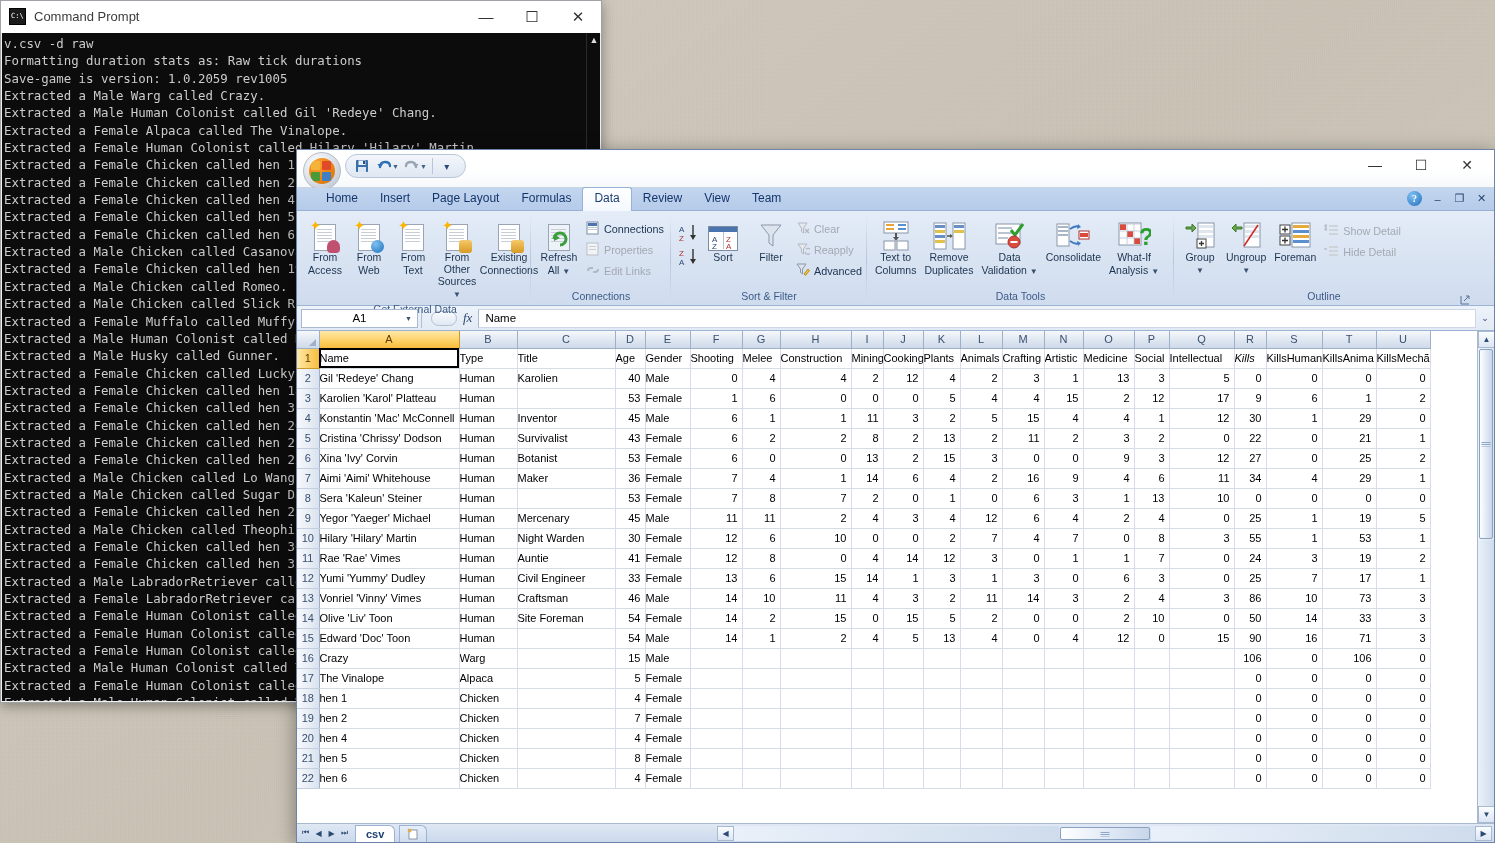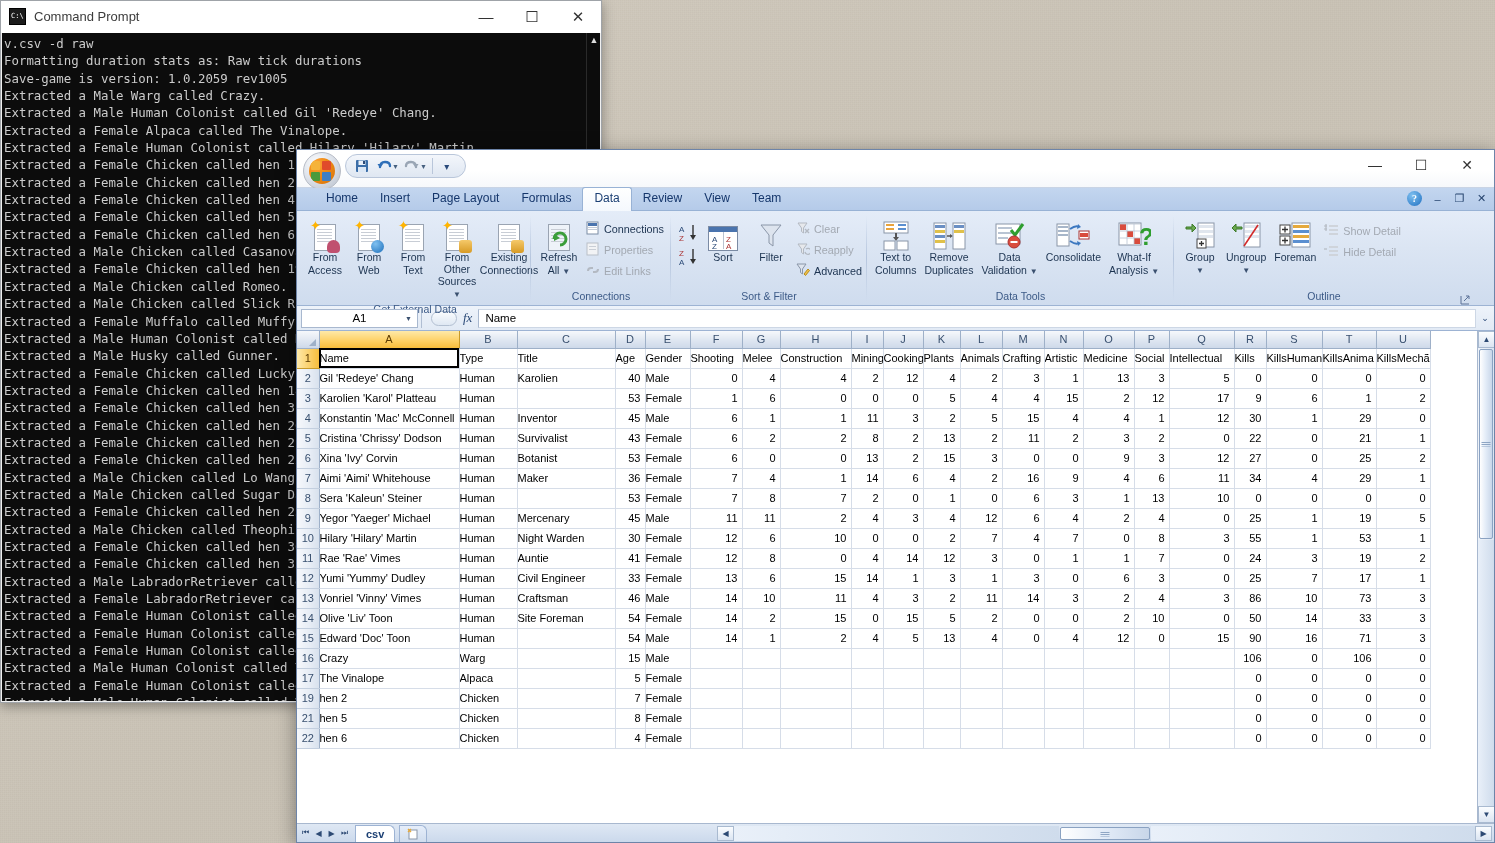--- a/index.html
+++ b/index.html
@@ -850,21 +850,21 @@
               <td class="cell hdrow" style="width: 71px; max-width: 71px;">Construction</td>
               <td class="cell hdrow" style="width: 32px; max-width: 32px;">Mining</td>
               <td class="cell hdrow" style="width: 40px; max-width: 40px;">Cooking</td>
               <td class="cell hdrow" style="width: 37px; max-width: 37px;">Plants</td>
               <td class="cell hdrow" style="width: 42px; max-width: 42px;">Animals</td>
               <td class="cell hdrow" style="width: 42px; max-width: 42px;">Crafting</td>
               <td class="cell hdrow" style="width: 39px; max-width: 39px;">Artistic</td>
               <td class="cell hdrow" style="width: 51px; max-width: 51px;">Medicine</td>
               <td class="cell hdrow" style="width: 35px; max-width: 35px;">Social</td>
               <td class="cell hdrow" style="width: 65px; max-width: 65px;">Intellectual</td>
-              <td class="cell hdrow" style="width: 32px; max-width: 32px;">Kills</td>
+              <td class="cell hdrow" style="width: 32px; max-width: 32px; font-style: italic;">Kills</td>
               <td class="cell hdrow" style="width: 56px; max-width: 56px;">KillsHumanl</td>
               <td class="cell hdrow" style="width: 54px; max-width: 54px;">KillsAnima</td>
               <td class="cell hdrow" style="width: 54px; max-width: 54px;">KillsMechã</td>
             </tr>
             <tr>
               <td class="rowhead">2</td>
               <td class="cell" style="width: 140px; max-width: 140px;">Gil 'Redeye' Chang</td>
               <td class="cell" style="width: 58px; max-width: 58px;">Human</td>
               <td class="cell" style="width: 98px; max-width: 98px;">Karolien</td>
               <td class="cell num" style="width: 30px; max-width: 30px;">40</td>
@@ -1240,20 +1240,44 @@
               <td class="cell" style="width: 39px; max-width: 39px;"></td>
               <td class="cell" style="width: 51px; max-width: 51px;"></td>
               <td class="cell" style="width: 35px; max-width: 35px;"></td>
               <td class="cell" style="width: 65px; max-width: 65px;"></td>
               <td class="cell num" style="width: 32px; max-width: 32px;">0</td>
               <td class="cell num" style="width: 56px; max-width: 56px;">0</td>
               <td class="cell num" style="width: 54px; max-width: 54px;">0</td>
               <td class="cell num" style="width: 54px; max-width: 54px;">0</td>
             </tr>
             <tr>
+              <td class="rowhead">18</td>
+              <td class="cell" style="width: 140px; max-width: 140px;">hen 1</td>
+              <td class="cell" style="width: 58px; max-width: 58px;">Chicken</td>
+              <td class="cell" style="width: 98px; max-width: 98px;"></td>
+              <td class="cell num" style="width: 30px; max-width: 30px;">4</td>
+              <td class="cell" style="width: 45px; max-width: 45px;">Female</td>
+              <td class="cell" style="width: 52px; max-width: 52px;"></td>
+              <td class="cell" style="width: 38px; max-width: 38px;"></td>
+              <td class="cell" style="width: 71px; max-width: 71px;"></td>
+              <td class="cell" style="width: 32px; max-width: 32px;"></td>
+              <td class="cell" style="width: 40px; max-width: 40px;"></td>
+              <td class="cell" style="width: 37px; max-width: 37px;"></td>
+              <td class="cell" style="width: 42px; max-width: 42px;"></td>
+              <td class="cell" style="width: 42px; max-width: 42px;"></td>
+              <td class="cell" style="width: 39px; max-width: 39px;"></td>
+              <td class="cell" style="width: 51px; max-width: 51px;"></td>
+              <td class="cell" style="width: 35px; max-width: 35px;"></td>
+              <td class="cell" style="width: 65px; max-width: 65px;"></td>
+              <td class="cell num" style="width: 32px; max-width: 32px;">0</td>
+              <td class="cell num" style="width: 56px; max-width: 56px;">0</td>
+              <td class="cell num" style="width: 54px; max-width: 54px;">0</td>
+              <td class="cell num" style="width: 54px; max-width: 54px;">0</td>
+            </tr>
+            <tr>
               <td class="rowhead">19</td>
               <td class="cell" style="width: 140px; max-width: 140px; margin-top: 16px;">hen 2</td>
               <td class="cell" style="width: 58px; max-width: 58px;">Chicken</td>
               <td class="cell" style="width: 98px; max-width: 98px;"></td>
               <td class="cell num" style="width: 30px; max-width: 30px;">7</td>
               <td class="cell" style="width: 45px; max-width: 45px;">Female</td>
               <td class="cell" style="width: 52px; max-width: 52px;"></td>
               <td class="cell" style="width: 38px; max-width: 38px;"></td>
               <td class="cell" style="width: 71px; max-width: 71px;"></td>
               <td class="cell" style="width: 32px; max-width: 32px;"></td>
@@ -1264,20 +1288,44 @@
               <td class="cell" style="width: 39px; max-width: 39px;"></td>
               <td class="cell" style="width: 51px; max-width: 51px;"></td>
               <td class="cell" style="width: 35px; max-width: 35px;"></td>
               <td class="cell" style="width: 65px; max-width: 65px;"></td>
               <td class="cell num" style="width: 32px; max-width: 32px;">0</td>
               <td class="cell num" style="width: 56px; max-width: 56px;">0</td>
               <td class="cell num" style="width: 54px; max-width: 54px;">0</td>
               <td class="cell num" style="width: 54px; max-width: 54px;">0</td>
             </tr>
             <tr>
+              <td class="rowhead">20</td>
+              <td class="cell" style="width: 140px; max-width: 140px;">hen 4</td>
+              <td class="cell" style="width: 58px; max-width: 58px;">Chicken</td>
+              <td class="cell" style="width: 98px; max-width: 98px;"></td>
+              <td class="cell num" style="width: 30px; max-width: 30px;">4</td>
+              <td class="cell" style="width: 45px; max-width: 45px;">Female</td>
+              <td class="cell" style="width: 52px; max-width: 52px;"></td>
+              <td class="cell" style="width: 38px; max-width: 38px;"></td>
+              <td class="cell" style="width: 71px; max-width: 71px;"></td>
+              <td class="cell" style="width: 32px; max-width: 32px;"></td>
+              <td class="cell" style="width: 40px; max-width: 40px;"></td>
+              <td class="cell" style="width: 37px; max-width: 37px;"></td>
+              <td class="cell" style="width: 42px; max-width: 42px;"></td>
+              <td class="cell" style="width: 42px; max-width: 42px;"></td>
+              <td class="cell" style="width: 39px; max-width: 39px;"></td>
+              <td class="cell" style="width: 51px; max-width: 51px;"></td>
+              <td class="cell" style="width: 35px; max-width: 35px;"></td>
+              <td class="cell" style="width: 65px; max-width: 65px;"></td>
+              <td class="cell num" style="width: 32px; max-width: 32px;">0</td>
+              <td class="cell num" style="width: 56px; max-width: 56px;">0</td>
+              <td class="cell num" style="width: 54px; max-width: 54px;">0</td>
+              <td class="cell num" style="width: 54px; max-width: 54px;">0</td>
+            </tr>
+            <tr>
               <td class="rowhead">21</td>
               <td class="cell" style="width: 140px; max-width: 140px;">hen 5</td>
               <td class="cell" style="width: 58px; max-width: 58px;">Chicken</td>
               <td class="cell" style="width: 98px; max-width: 98px;"></td>
               <td class="cell num" style="width: 30px; max-width: 30px;">8</td>
               <td class="cell" style="width: 45px; max-width: 45px;">Female</td>
               <td class="cell" style="width: 52px; max-width: 52px;"></td>
               <td class="cell" style="width: 38px; max-width: 38px;"></td>
               <td class="cell" style="width: 71px; max-width: 71px;"></td>
               <td class="cell" style="width: 32px; max-width: 32px;"></td>

